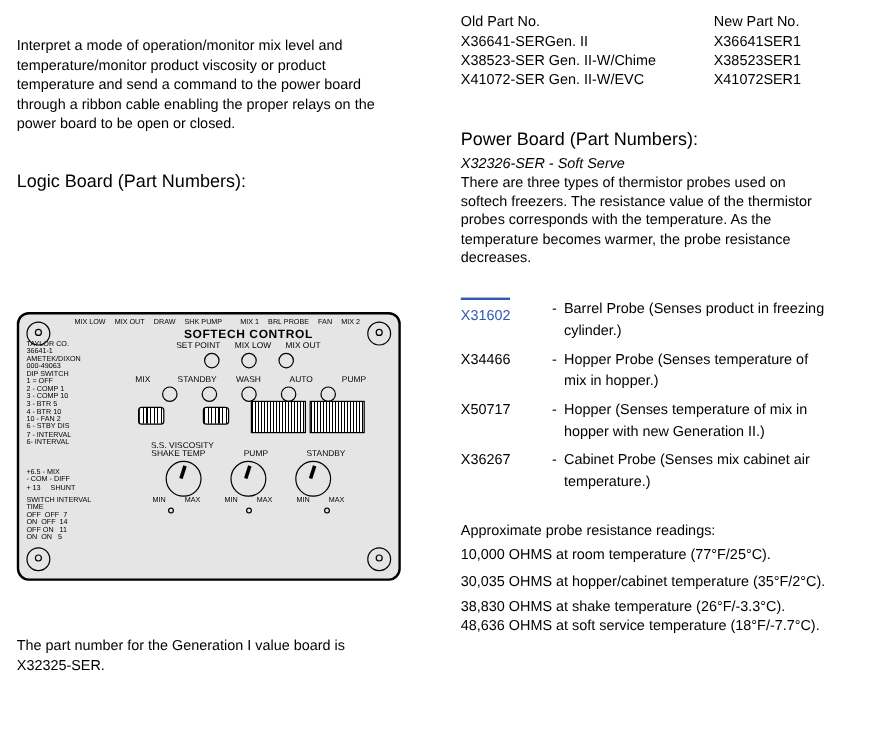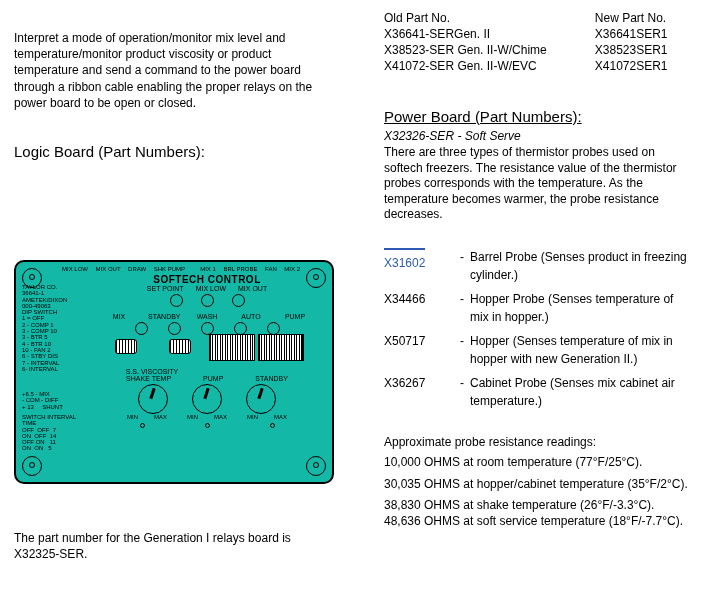--- a/index.html
+++ b/index.html
@@ -28,21 +28,20 @@
     margin-top: 20px;
     line-height: 1.35;
   }
   .section-title {
     font-size: 15px;
     margin-top: 32px;
     margin-bottom: 4px;
   }
   .right-col .section-title {
     margin-top: 34px;
-    text-decoration: underline;
   }
   .part-table {
     border-collapse: collapse;
     width: 100%;
     font-size: 12px;
   }
   .part-table td {
     padding: 1px 0;
     vertical-align: top;
   }
@@ -76,21 +75,21 @@
   }
 
   
   .panel {
     margin-top: 100px;
     border: 2px solid #000;
     border-radius: 10px;
     padding: 4px 6px 6px 6px;
     position: relative;
     height: 210px;
-    background: #14b8a6;
+    background: #e5e5e5;
   }
   .tiny { font-size: 6px; line-height: 1.05; }
   .tiny7 { font-size: 7px; line-height: 1.0; }
   .corner-screw {
     width: 18px; height: 18px; border: 1.5px solid #000; border-radius: 50%;
     display:inline-block;
   }
   .corner-screw::after{
     content:"";
     display:block;
@@ -264,21 +263,21 @@
         </div>
         <div class="sd-row">
           <span class="small-dot"></span>
           <span class="small-dot"></span>
           <span class="small-dot"></span>
         </div>
       </div>
     </div>
 
     <div class="footer-text">
-      <span>The part number for the Generation I relays board is</span><br>
+      <span>The part number for the Generation I value board is</span><br>
       <span>X32325-SER.</span>
     </div>
   </div>
 
   <div class="right-col">
     <table class="part-table">
       <tbody>
           <tr>
         <td class="old">Old Part No.</td>
         <td class="new">New Part No.</td>

